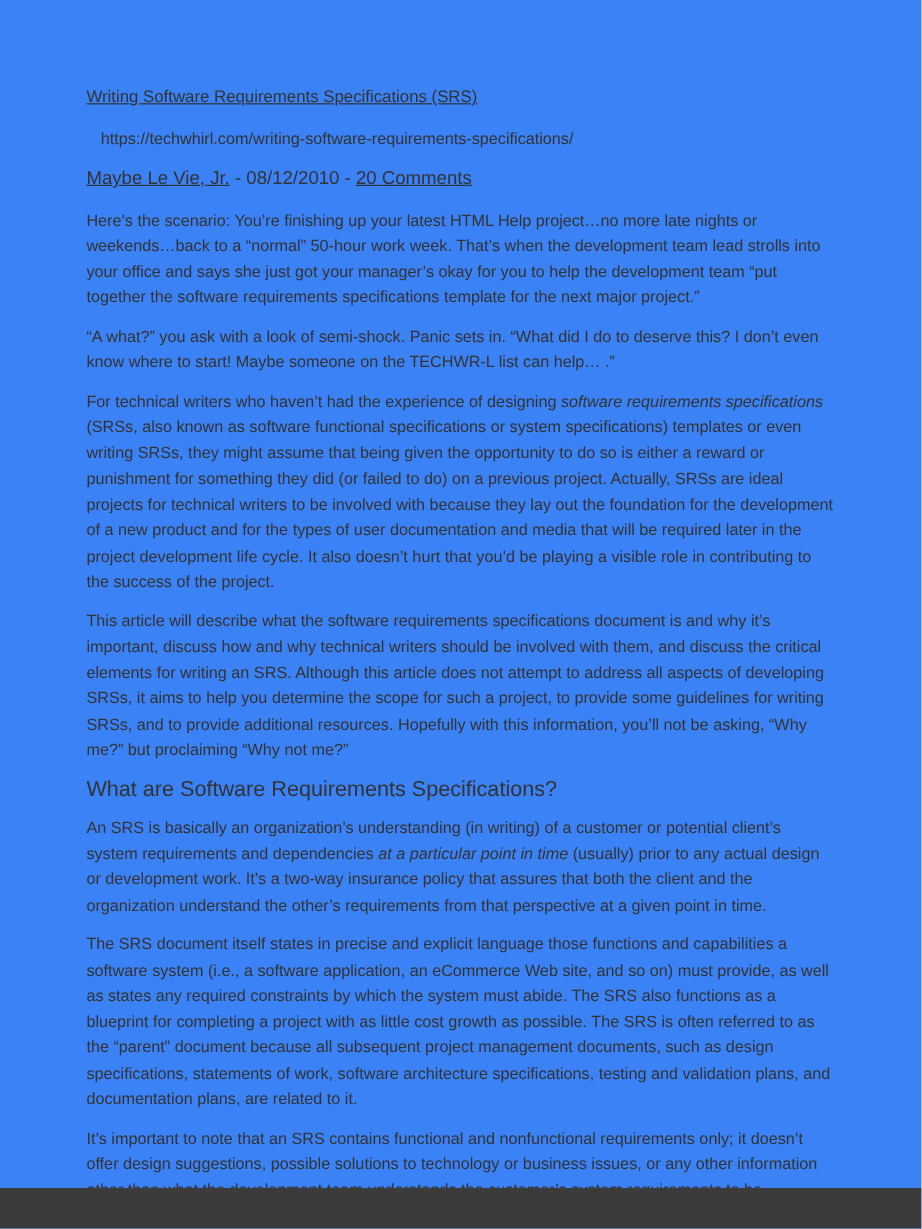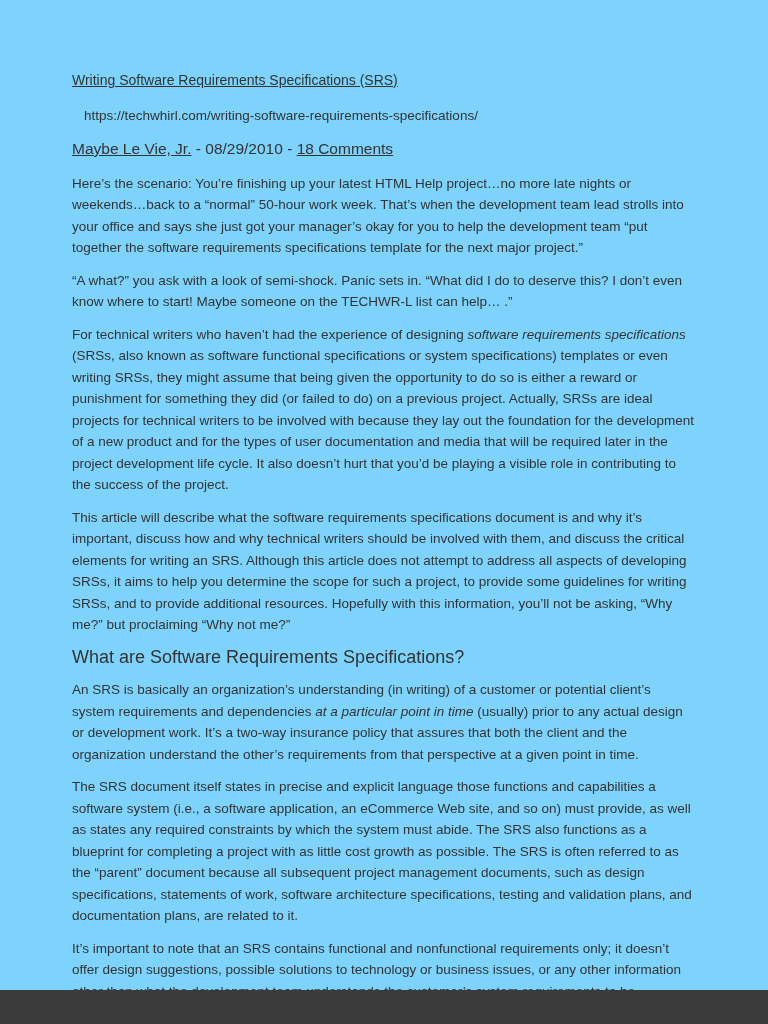--- a/index.html
+++ b/index.html
@@ -1,20 +1,20 @@
 <!DOCTYPE html>
 <html><head>
 <meta charset="utf-8">
 <style>
   html, body { margin: 0; padding: 0; background: #ffffff; }
   .page {
     position: relative;
     width: 768px;
     height: 1024px;
-    background: #7dd3fc;
+    background: #3b82f6;
     overflow: hidden;
     font-family: "Liberation Sans", "DejaVu Sans", sans-serif;
     color: #333333;
   }
   .content {
     padding: 70px 72px 0 72px;
     font-size: 13.5px;
     line-height: 21.5px;
   }
   .doc-title {
@@ -44,21 +44,21 @@
 </head>
 <body>
 
 <div class="page">
   <div class="content">
 
     <p class="doc-title">Writing Software Requirements Specifications (SRS)</p>
 
     <p class="doc-url">https://techwhirl.com/writing-software-requirements-specifications/</p>
 
-    <p class="byline"><span class="link">Maybe Le Vie, Jr.</span><span> - </span><span>08/29/2010</span><span> - </span><span class="link">18 Comments</span></p>
+    <p class="byline"><span class="link">Maybe Le Vie, Jr.</span><span> - </span><span>08/12/2010</span><span> - </span><span class="link">20 Comments</span></p>
 
     <div id="article-body">
         <p class="block"><span>Here’s the scenario: You’re finishing up your latest HTML Help project…no more late nights or weekends…back to a “normal” 50-hour work week. That’s when the development team lead strolls into your office and says she just got your manager’s okay for you to help the development team “put together the software requirements specifications template for the next major project.”</span></p>
         <p class="block"><span>“A what?” you ask with a look of semi-shock. Panic sets in. “What did I do to deserve this? I don’t even know where to start! Maybe someone on the TECHWR-L list can help… .”</span></p>
         <p class="block"><span>For technical writers who haven’t had the experience of designing </span><em>software requirements specifications</em><span> (SRSs, also known as software functional specifications or system specifications) templates or even writing SRSs, they might assume that being given the opportunity to do so is either a reward or punishment for something they did (or failed to do) on a previous project. Actually, SRSs are ideal projects for technical writers to be involved with because they lay out the foundation for the development of a new product and for the types of user documentation and media that will be required later in the project development life cycle. It also doesn’t hurt that you’d be playing a visible role in contributing to the success of the project.</span></p>
         <p class="block"><span>This article will describe what the software requirements specifications document is and why it’s important, discuss how and why technical writers should be involved with them, and discuss the critical elements for writing an SRS. Although this article does not attempt to address all aspects of developing SRSs, it aims to help you determine the scope for such a project, to provide some guidelines for writing SRSs, and to provide additional resources. Hopefully with this information, you’ll not be asking, “Why me?” but proclaiming “Why not me?”</span></p>
         <p class="block heading"><span>What are Software Requirements Specifications?</span></p>
         <p class="block"><span>An SRS is basically an organization’s understanding (in writing) of a customer or potential client’s system requirements and dependencies </span><em>at a particular point in time</em><span> (usually) prior to any actual design or development work. It’s a two-way insurance policy that assures that both the client and the organization understand the other’s requirements from that perspective at a given point in time.</span></p>
         <p class="block"><span>The SRS document itself states in precise and explicit language those functions and capabilities a software system (i.e., a software application, an eCommerce Web site, and so on) must provide, as well as states any required constraints by which the system must abide. The SRS also functions as a blueprint for completing a project with as little cost growth as possible. The SRS is often referred to as the “parent” document because all subsequent project management documents, such as design specifications, statements of work, software architecture specifications, testing and validation plans, and documentation plans, are related to it.</span></p>
         <p class="block"><span>It’s important to note that an SRS contains functional and nonfunctional requirements only; it doesn’t offer design suggestions, possible solutions to technology or business issues, or any other information other than what the development team understands the customer’s system requirements to be.</span></p>

